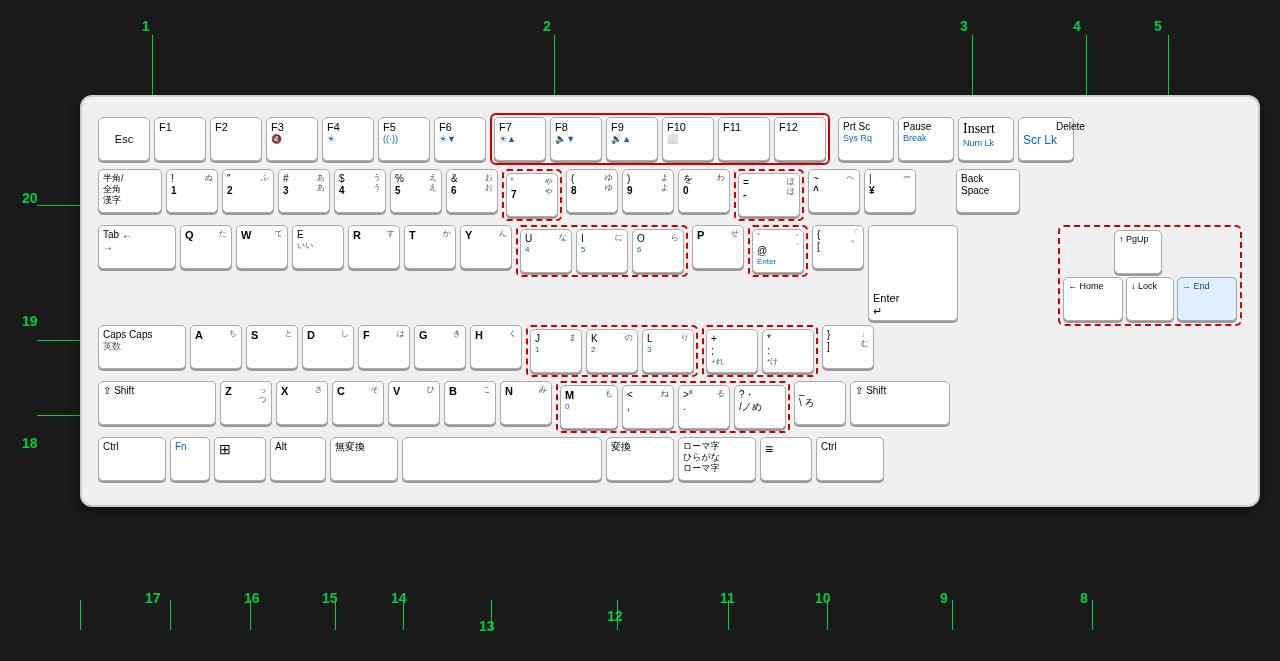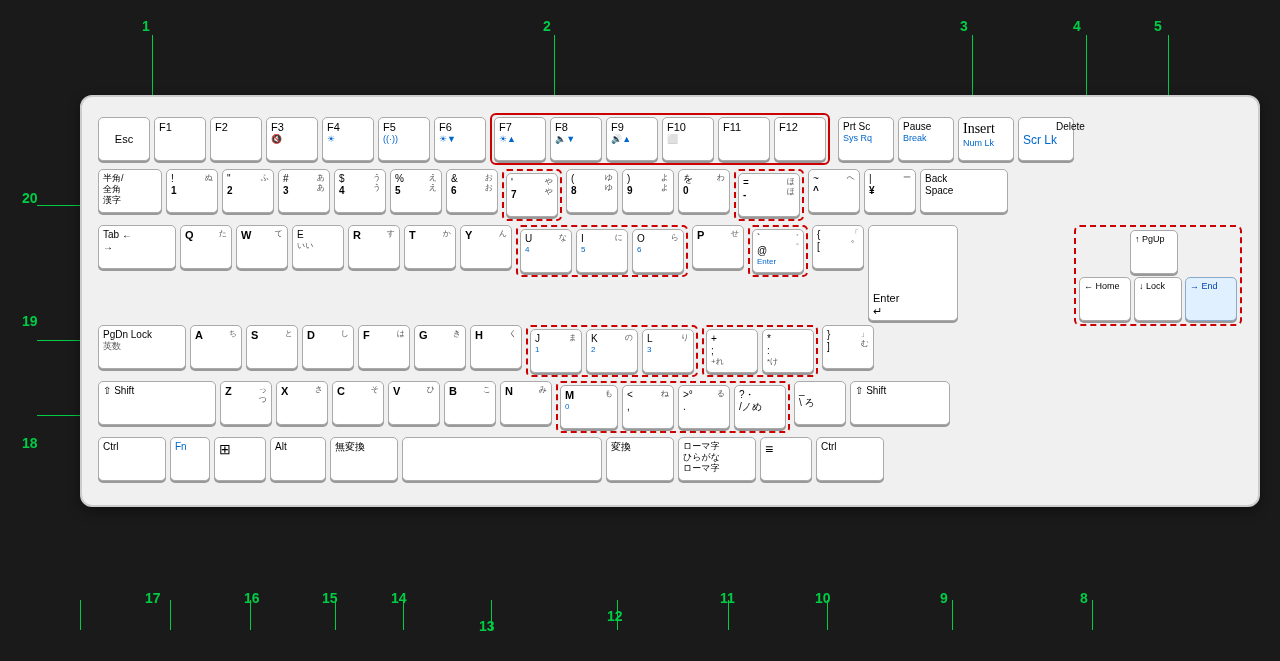--- a/index.html
+++ b/index.html
@@ -55,39 +55,39 @@
 
     .key-row {
       display: flex;
       gap: 4px;
       margin-bottom: 4px;
       align-items: flex-start;
     }
 
     
     .key-esc { width: 52px; }
-    .key-backspace { width: 88px; }
+    .key-backspace { width: 64px; margin-left: 36px; }
     .key-tab { width: 78px; }
     .key-caps { width: 88px; }
     .key-enter { width: 78px; min-height: 96px; }
     .key-shift-l { width: 118px; }
     .key-shift-r { width: 100px; }
     .key-ctrl { width: 68px; }
     .key-fn-key { width: 40px; }
     .key-win { width: 52px; }
     .key-muhenkan { width: 68px; }
     .key-space { width: 168px; }
     .key-henkan { width: 68px; }
     .key-katakana { width: 78px; }
     .key-menu { width: 52px; }
     .key-prtsc { width: 56px; }
     .key-pause { width: 56px; }
     .key-ins { width: 56px; }
     .key-del { width: 56px; }
-    .key-nav-wide { width: 52px; }
+    .key-nav-wide { width: 60px; }
     .key-arrow { width: 48px; min-height: 44px; }
 
     .key-standard { width: 52px; }
 
     .f-row-wrapper {
       display: flex;
       gap: 4px;
       align-items: center;
       margin-bottom: 4px;
     }
@@ -571,21 +571,21 @@
         </div>
 
         <div class="key key-enter" style="display:flex;flex-direction:column;justify-content:flex-end;align-items:flex-start;width:90px;">
           <span style="font-size:11px;">Enter</span>
           <span style="font-size:11px;">↵</span>
         </div>
       </div>
 
       <div class="key-row">
         <div class="key key-caps">
-          <span style="font-size:10px;">PgDn Lock</span>
+          <span style="font-size:10px;">Caps Caps</span>
           <span style="font-size:9px;color:#555;">英数</span>
         </div>
         <div class="key key-standard">
           <div class="two-char">
             <div class="left-char">
                 <span style="font-size:11px;font-weight:bold;">A</span>
               </div>
             <div class="right-char" style="font-size:8px;color:#555;">
                 <span>ち</span>
               </div>

